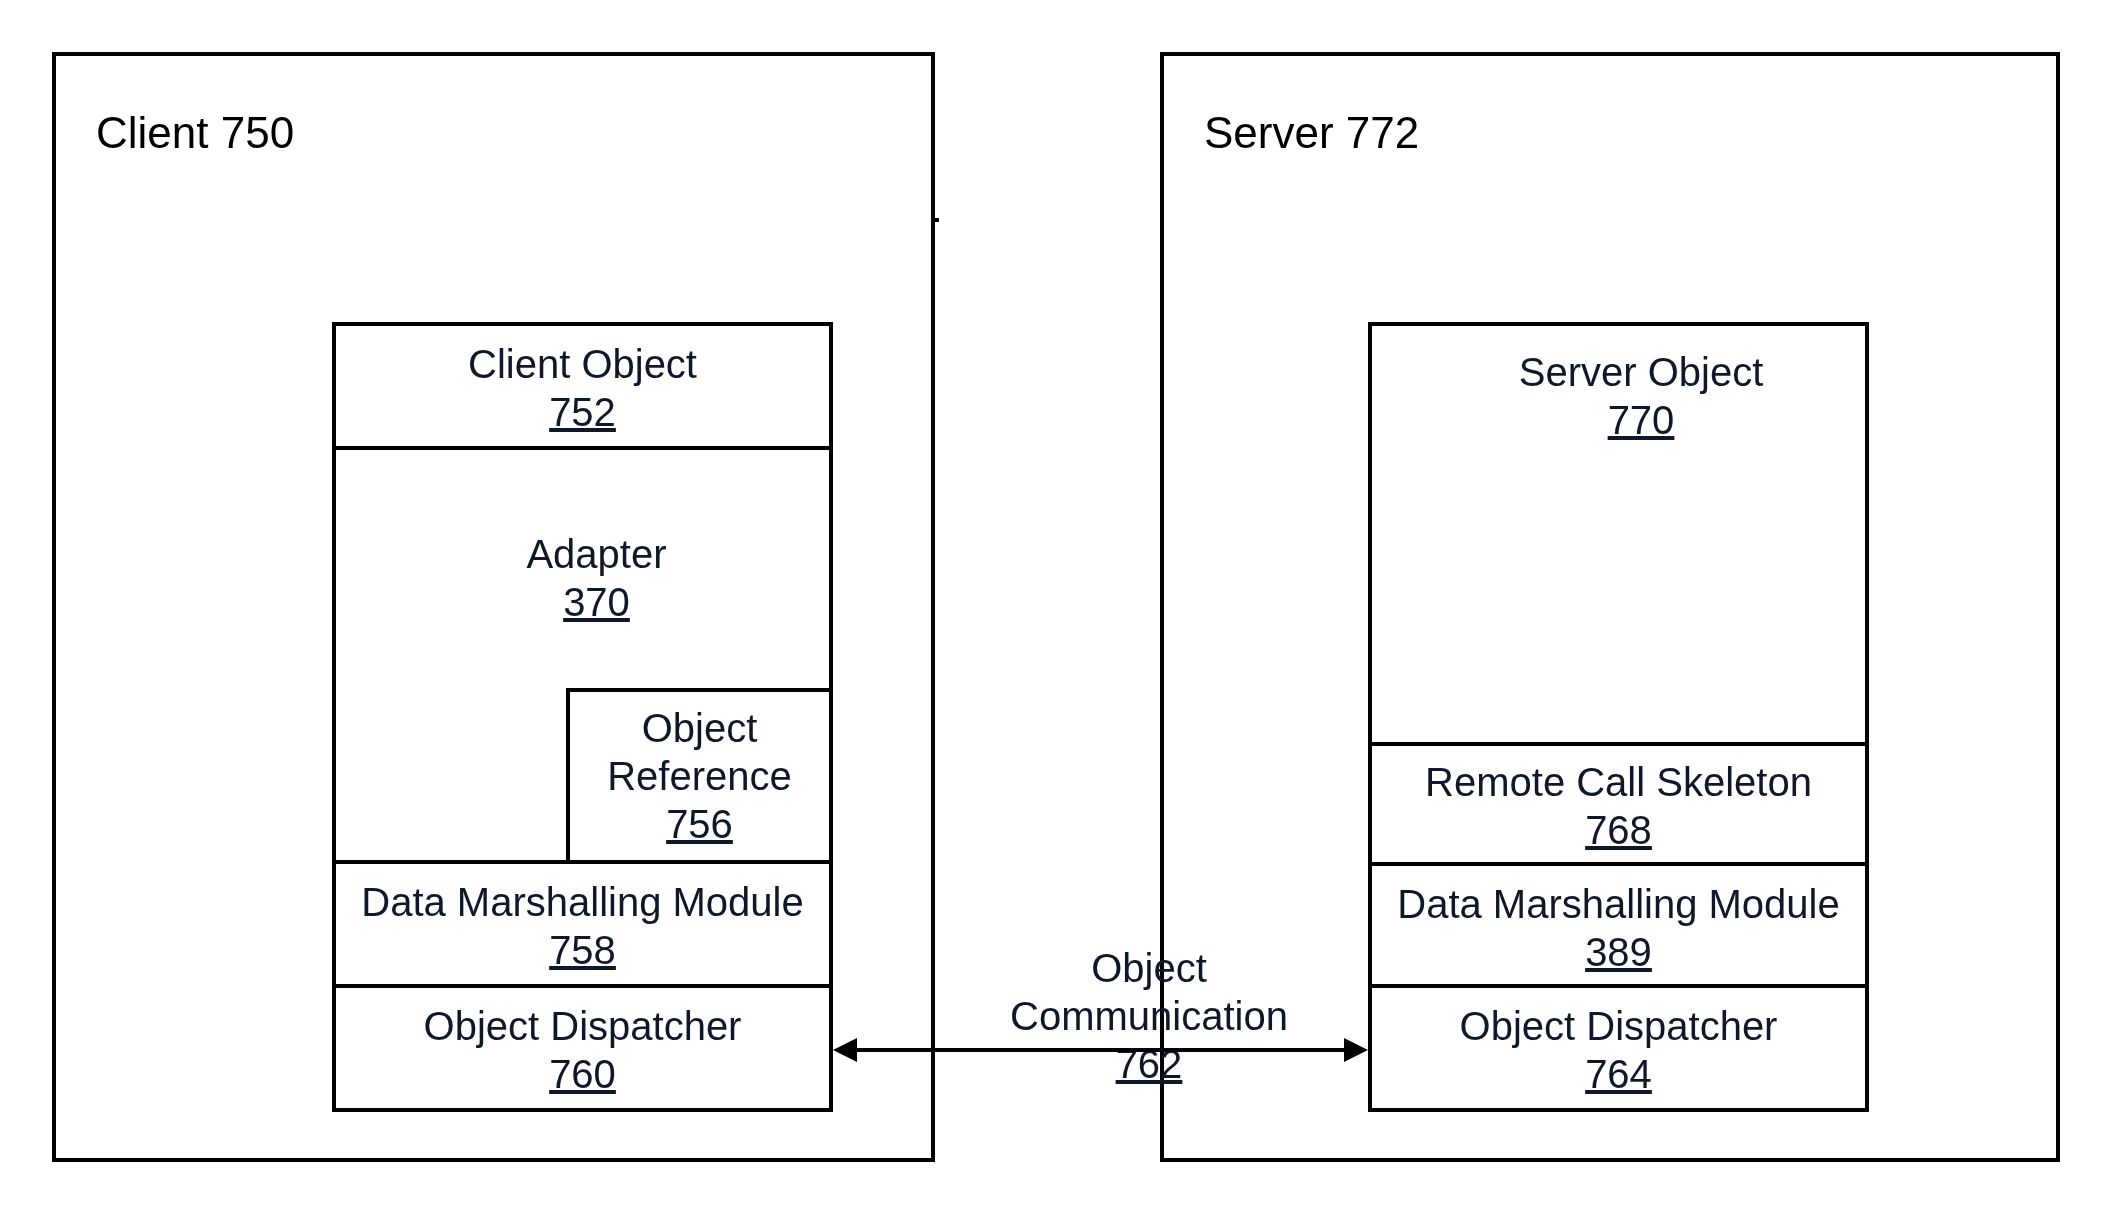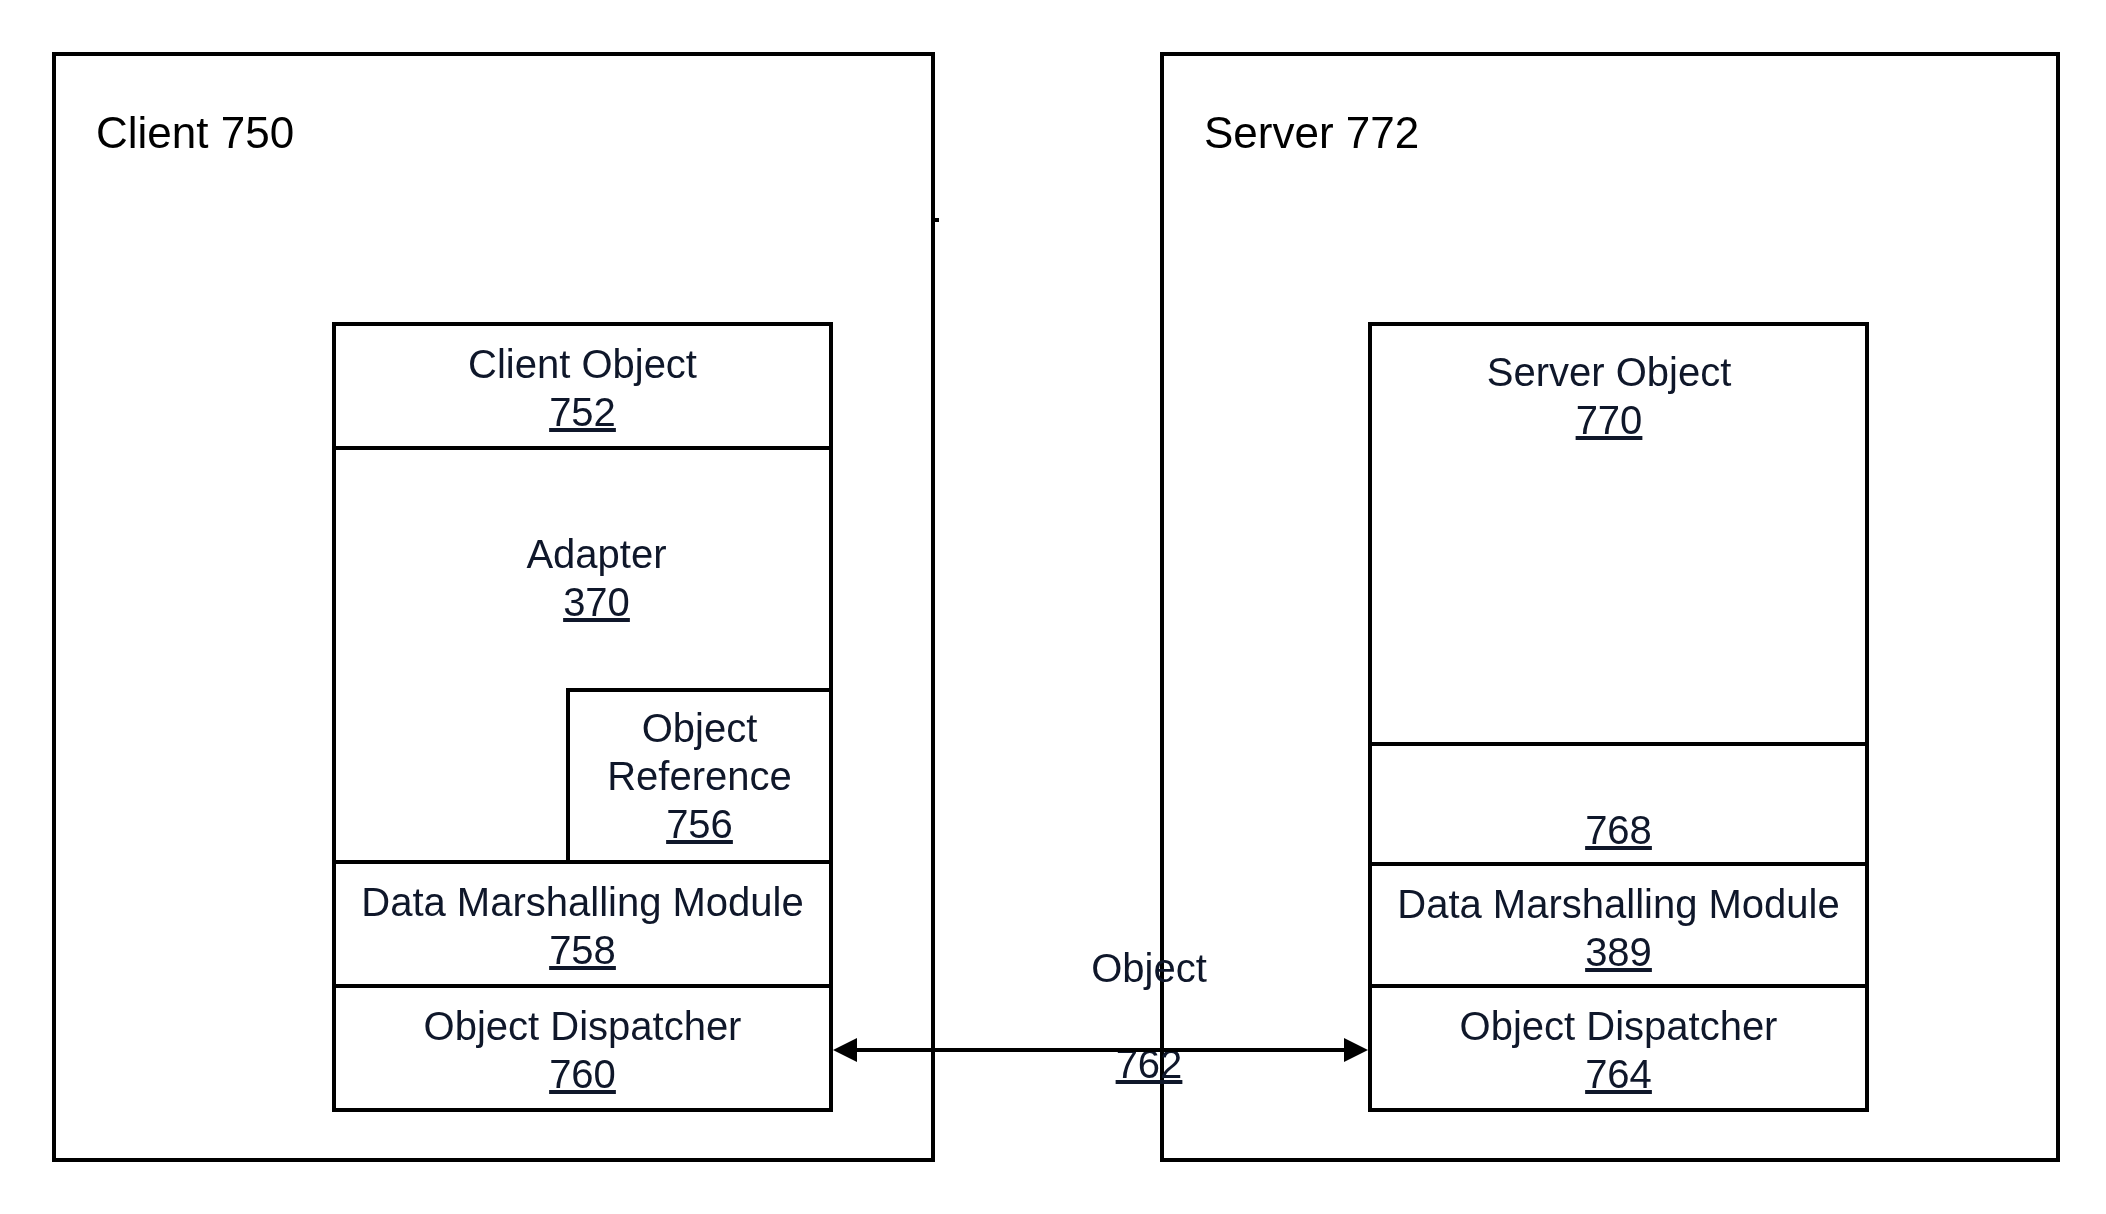--- a/index.html
+++ b/index.html
@@ -61,46 +61,46 @@
 
   <div class="box" style="left:1160px; top:52px; width:900px; height:1110px;"></div>
 
   <div class="title" style="left:1204px; top:108px;text-align:right;">
     <span class="word">Server</span>
     <span> </span>
     <span class="num">772</span>
   </div>
 
   <div class="box" style="left:1368px; top:322px; width:501px; height:424px;"></div>
-  <div class="label" style="left:1336px; top:348px; width:546px;">
+  <div class="label" style="left:1368px; top:348px; width:546px;">
     <span>Server Object</span><br>
     <span class="ul">770</span>
   </div>
 
   <div class="box" style="left:1368px; top:742px; width:501px; height:124px;"></div>
   <div class="label" style="left:1368px; top:758px; width:501px;">
-    <br>
+    <span>Remote Call Skeleton</span><br>
     <span class="ul">768</span>
   </div>
 
   <div class="box" style="left:1368px; top:862px; width:501px; height:126px;"></div>
   <div class="label" style="left:1368px; top:880px; width:501px;">
     <span>Data Marshalling Module</span><br>
     <span class="ul">389</span>
   </div>
 
   <div class="box" style="left:1368px; top:984px; width:501px; height:128px;"></div>
   <div class="label" style="left:1368px; top:1002px; width:501px;">
     <span>Object Dispatcher</span><br>
     <span class="ul">764</span>
   </div>
 
   <div class="label" style="left:940px; top:944px; width:418px;">
     <span>Object</span><br>
-    <br>
+    <span>Communication</span><br>
     <span class="ul">762</span>
   </div>
 
   <svg class="arrow" style="left:833px; top:1030px; width:535px; height:40px;" viewBox="0 0 535 40">
     <line x1="18" y1="20" x2="517" y2="20" stroke="#000" stroke-width="4"></line>
     <polygon points="0,20 24,8 24,32" fill="#000"></polygon>
     <polygon points="535,20 511,8 511,32" fill="#000"></polygon>
   </svg>
 
 </div>

